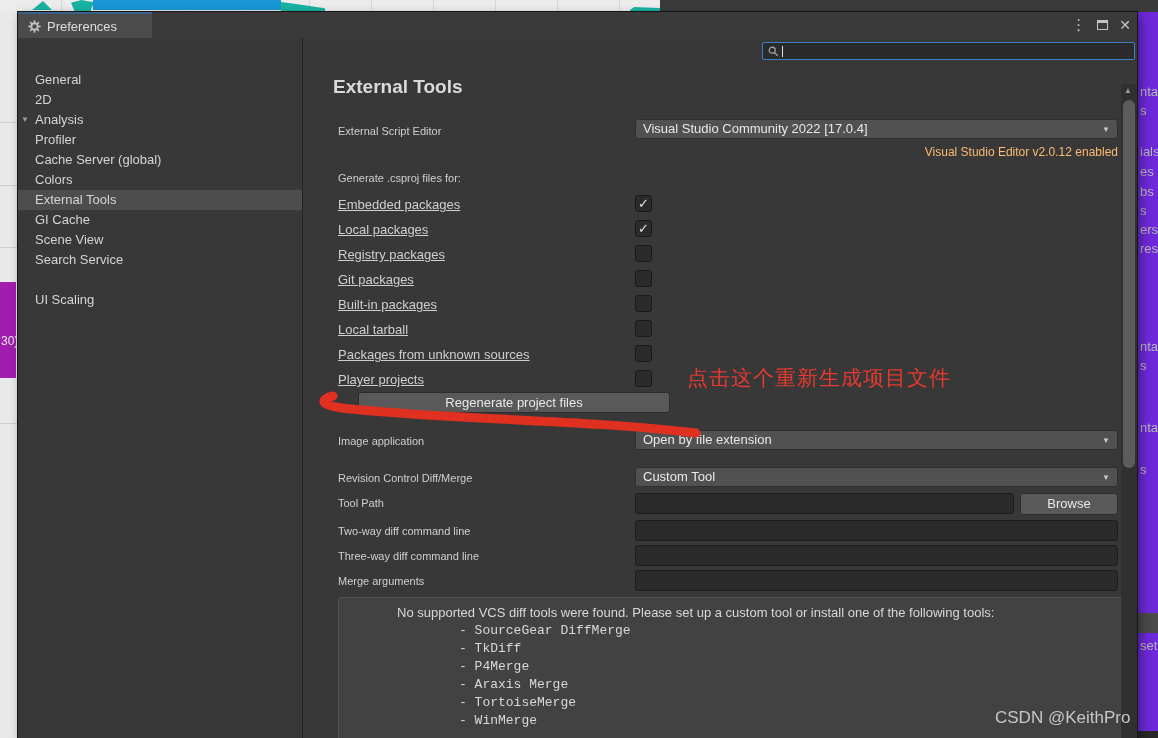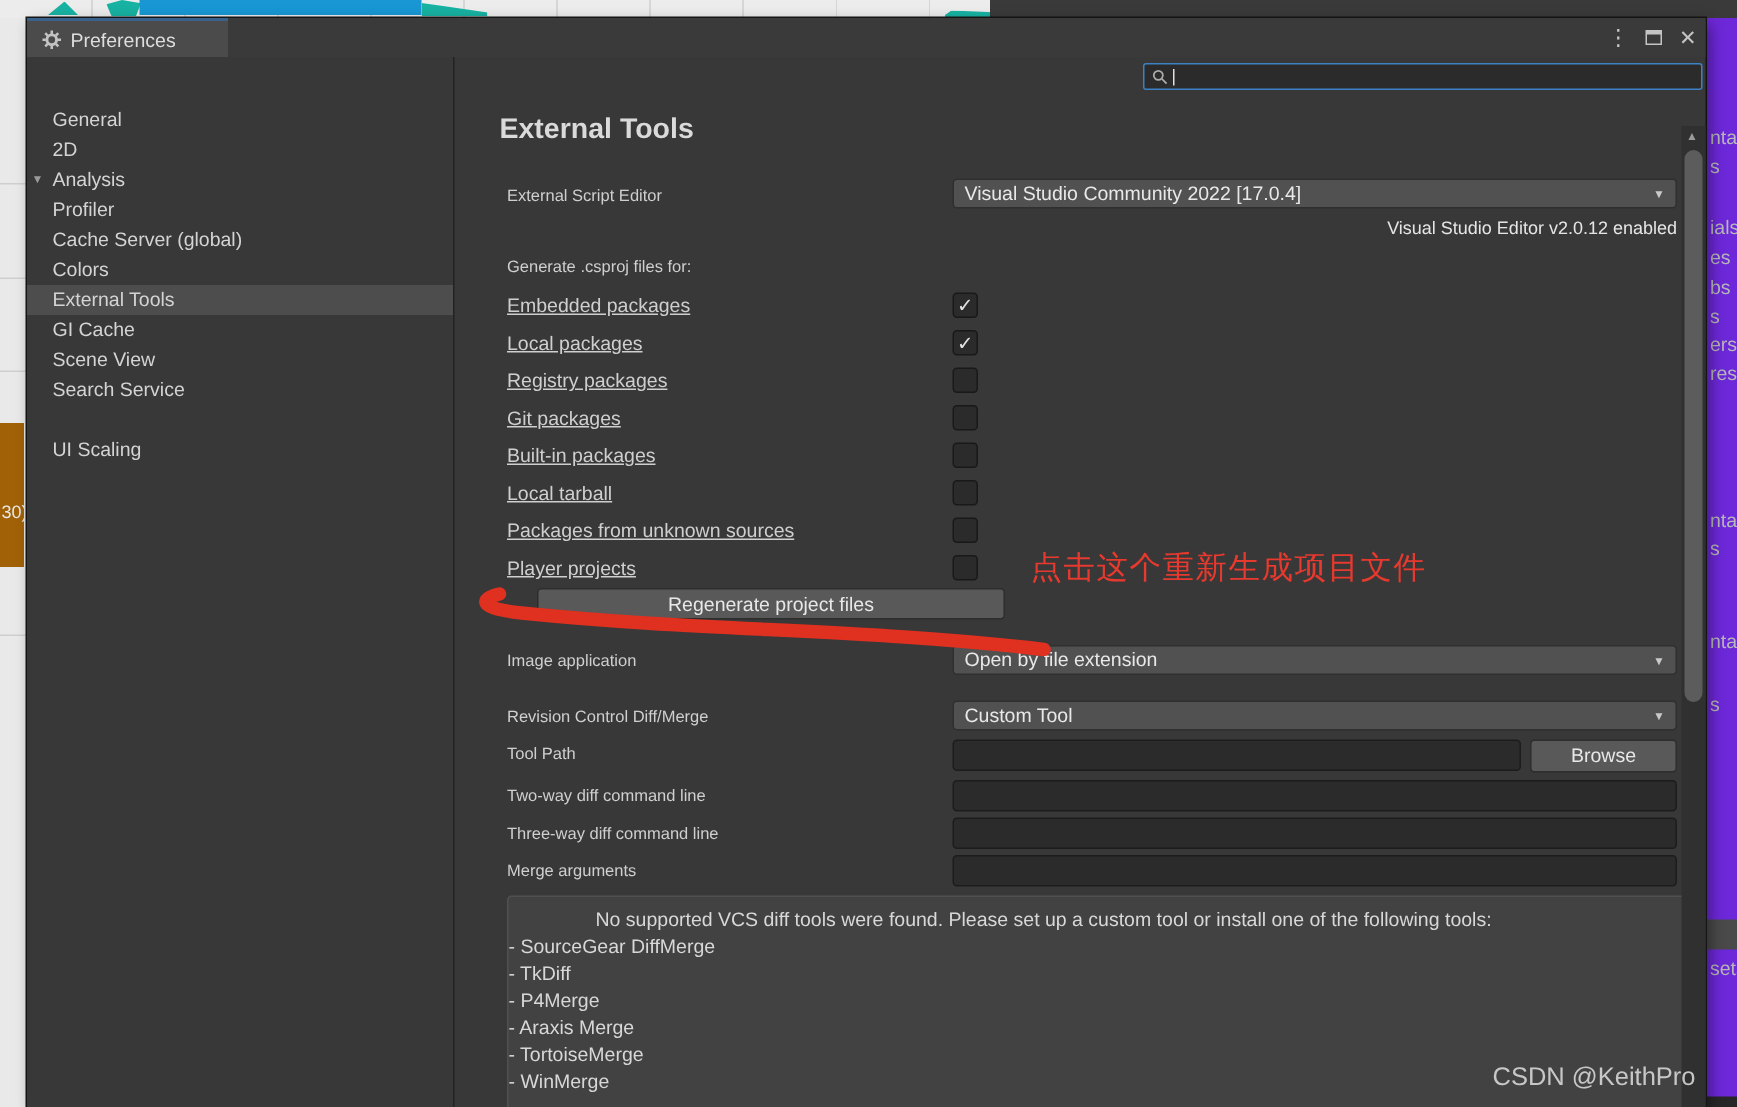--- a/index.html
+++ b/index.html
@@ -8,21 +8,21 @@
   #stage { position:relative; width:1158px; height:738px; overflow:hidden; background:#343434; }
   .abs { position:absolute; }
 
   
   .scene-strip { left:0; top:0; width:660px; height:12px;
     background:repeating-linear-gradient(90deg,#ececec 0 61px,#d6d6d6 61px 62px); }
   .hier-strip { left:660px; top:0; width:498px; height:14px; background:#3a3a3a; }
   .shape { position:absolute; top:0; }
   .left-strip { left:0; top:12px; width:18px; height:726px; background:#e9e9e9; }
   .left-line { left:0; width:18px; height:1px; background:#cfcfcf; position:absolute; }
-  .left-darkbox { left:0; top:270px; width:16px; height:96px; background:#a16207; position:absolute; }
+  .left-darkbox { left:0; top:270px; width:16px; height:96px; background:#a21caf; position:absolute; }
   .left-frag { left:1px; top:52px; color:#e8e8e8; font-size:12px; position:absolute; }
   .right-strip { left:1138px; top:12px; width:20px; height:726px; background:#6d28d9; }
   .rfrag { position:absolute; left:2px; color:#b8b8b8; font-size:13px; white-space:nowrap; }
   .rhighlight { position:absolute; left:0; top:601px; width:20px; height:20px; background:#4a4a4a; }
   .bottom-strip { left:18px; top:731px; width:1140px; height:7px; background:#272727; }
   .hscroll-thumb { left:300px; top:732px; width:338px; height:6px; background:#adadad; border-radius:2px; }
   .hscroll-notch { left:640px; top:731px; width:22px; height:7px; background:#181818; }
 
   
   .win { left:18px; top:12px; width:1119px; height:726px; background:#383838;
@@ -48,34 +48,34 @@
   .expander { position:absolute; left:3px; top:0; color:#9a9a9a; font-size:8px; }
   .vsep { position:absolute; left:284px; top:26px; width:1px; height:700px; background:#232323; }
 
   .main { position:absolute; left:285px; top:26px; width:834px; height:700px; }
   .h1 { position:absolute; left:30px; top:38px; font-size:19px; font-weight:bold; color:#dadada; }
   .lbl { position:absolute; color:#cfcfcf; font-size:11px; line-height:16px; white-space:nowrap; }
   .dd { position:absolute; left:332px; width:483px; height:20px; background:#515151; border:1px solid #2f2f2f;
     border-radius:3px; color:#e8e8e8; font-size:13px; line-height:18px; padding-left:7px; }
   .dd .chev { position:absolute; right:7px; top:1px; font-size:8px; color:#c9c9c9; }
   .status { position:absolute; left:332px; top:107px; width:483px; text-align:right;
-    color:#e5e5e5; font-size:12px; }
+    color:#fdba74; font-size:12px; }
   .cbrow { position:absolute; left:35px; width:700px; height:17px; }
   .cbl { color:#cfcfcf; font-size:13px; line-height:17px;text-decoration:underline; }
   .cb { position:absolute; left:297px; top:0; width:17px; height:17px; background:#2b2b2b;
     border:1px solid #191919; border-radius:3px; color:#e3e3e3; text-align:center; line-height:15px;
     font-size:13px; font-weight:bold; }
   .cb.checked::after { content:"✓"; }
   .btn { position:absolute; background:#595959; border:1px solid #2d2d2d; border-radius:3px;
     color:#e8e8e8; font-size:13px; text-align:center; }
   .tinput { position:absolute; background:#2b2b2b; border:1px solid #1c1c1c; border-radius:3px; height:21px; }
   .helpbox { position:absolute; left:35px; top:559px; width:798px; height:155px; background:#424242;
     border:1px solid #505050; border-radius:3px; color:#d8d8d8; font-size:13px; overflow:hidden; }
   .helpbox p { margin:6px 10px 0 58px; width:705px; line-height:18px; }
-  .helpbox .tool { line-height:18px; }
+  .helpbox .tool { margin-left:120px; line-height:18px;font-family:Liberation Mono, monospace; }
 
   .scrolltrack { position:absolute; left:1103px; top:72px; width:16px; height:654px; background:#303030; }
   .scrollup { position:absolute; left:1106px; top:74px; color:#9a9a9a; font-size:8px; }
   .scrollthumb { position:absolute; left:1105px; top:88px; width:12px; height:368px; background:#5c5c5c; border-radius:6px; }
 
   .annotation-text { position:absolute; left:687px; top:364px; font-size:21px; letter-spacing:1px;
     color:#e8392e; white-space:nowrap; }
   .annotation-svg { position:absolute; left:0; top:0; width:1158px; height:738px; pointer-events:none; z-index:6; }
   .watermark { position:absolute; left:995px; top:708px; font-size:17px; color:#d6d6d6; opacity:.9; z-index:7; }
 </style>

